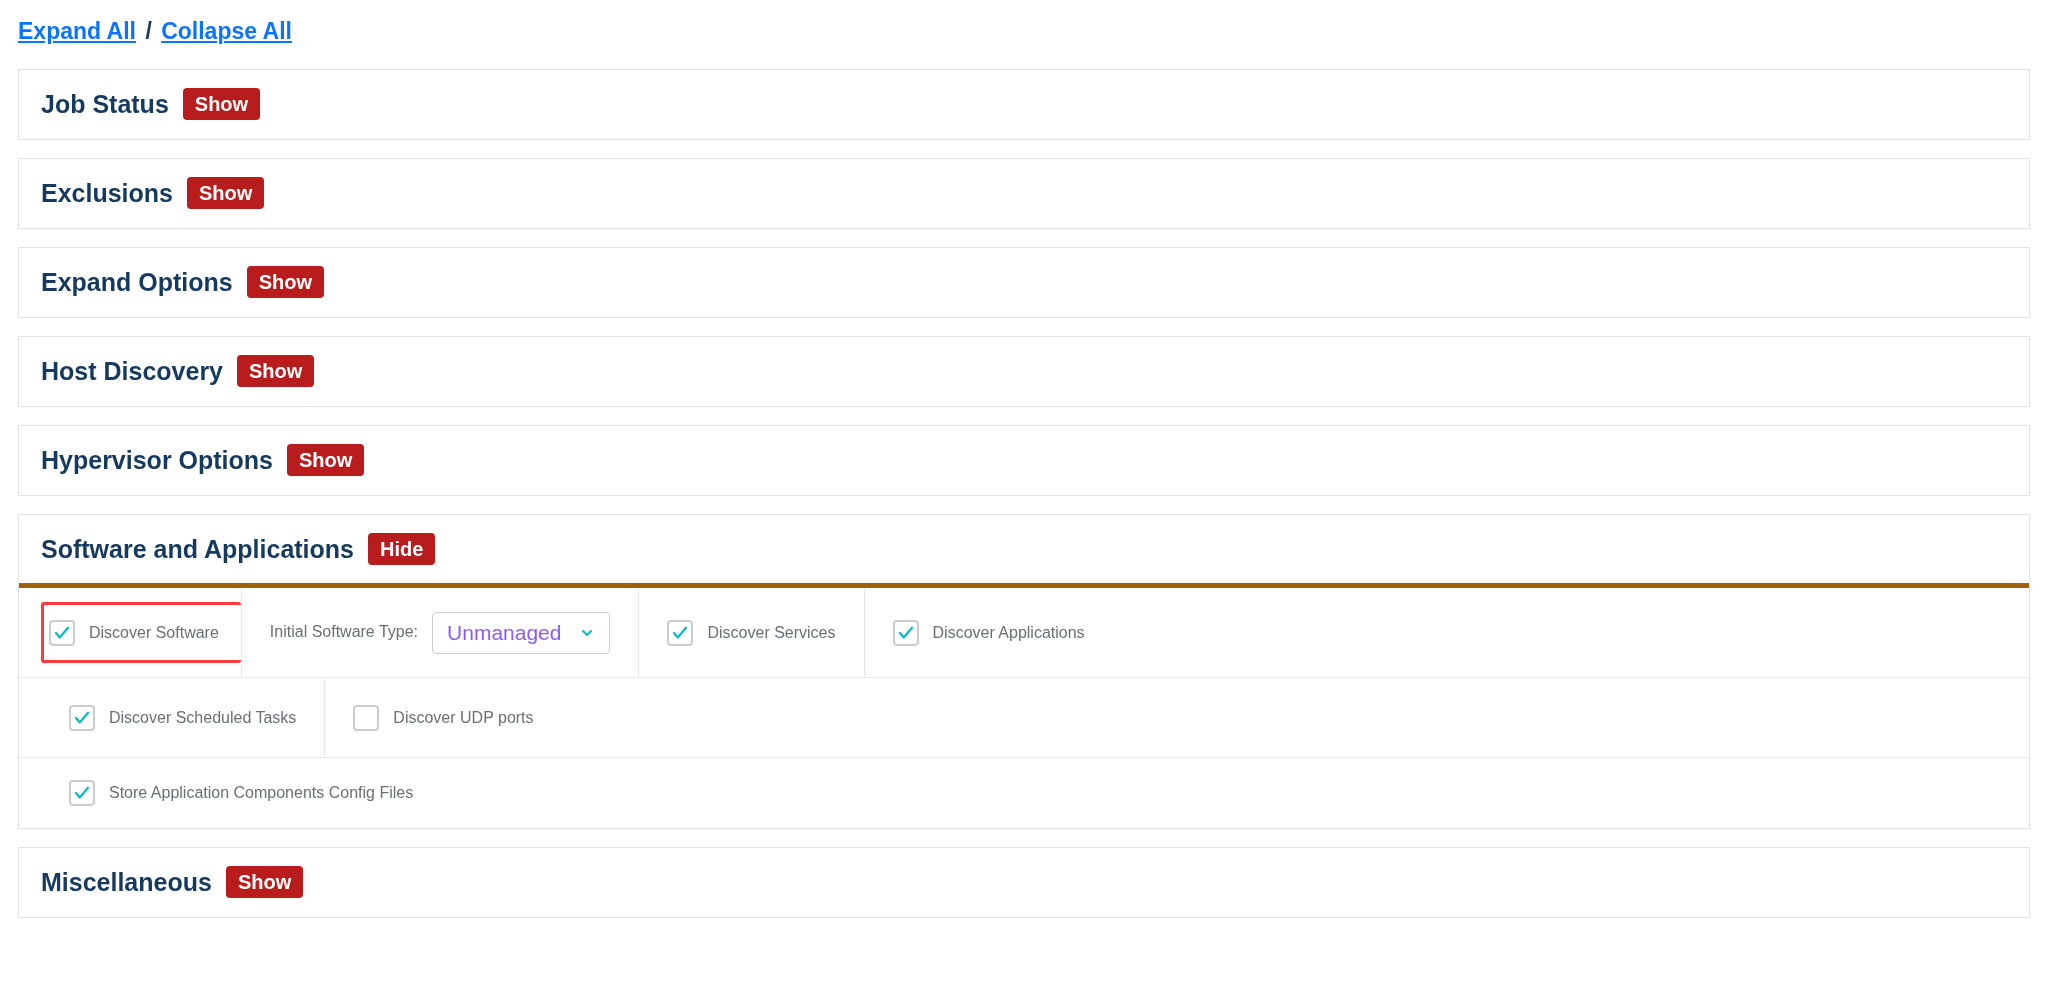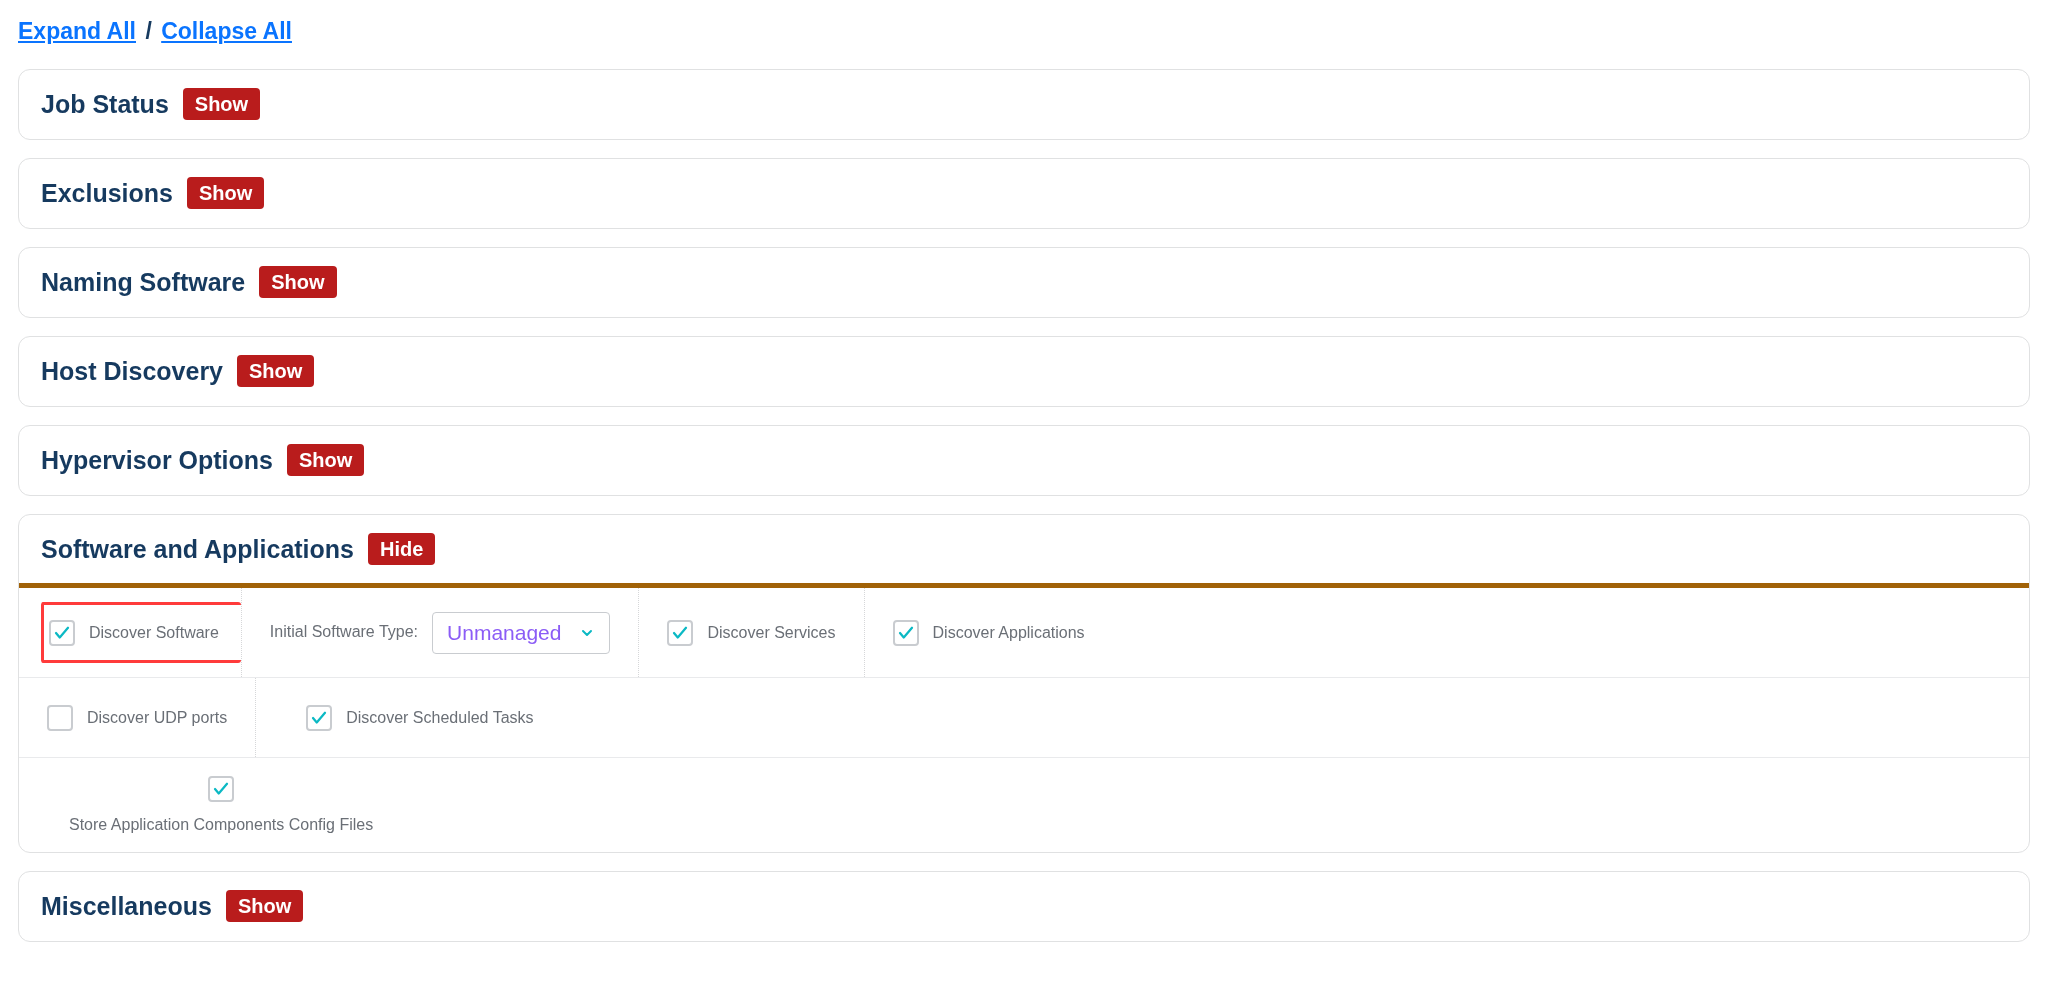--- a/index.html
+++ b/index.html
@@ -25,21 +25,21 @@
     cursor: pointer;
   }
   .top-links .sep {
     color: #163a5f;
     margin: 0 3px;
     text-decoration: none;
   }
 
   .panel {
     border: 1px solid #e0e1e2;
-    border-radius: 12px;
+    border-radius: 0;
     margin-bottom: 18px;
     background: #fff;
   }
   .panel-header {
     display: flex;
     align-items: center;
     padding: 18px 22px;
     gap: 14px;
     border-bottom: 1px solid transparent;
   }
@@ -153,21 +153,21 @@
 
 <div class="panel">
   <div class="panel-header">
     <span class="panel-title">Exclusions</span>
     <button class="toggle-btn">Show</button>
   </div>
 </div>
 
 <div class="panel">
   <div class="panel-header">
-    <span class="panel-title">Naming Software</span>
+    <span class="panel-title">Expand Options</span>
     <button class="toggle-btn">Show</button>
   </div>
 </div>
 
 <div class="panel">
   <div class="panel-header">
     <span class="panel-title">Host Discovery</span>
     <button class="toggle-btn">Show</button>
   </div>
 </div>
@@ -220,47 +220,47 @@
         <span class="chk checked">
           <svg viewBox="0 0 24 24">
               <polyline class="tick" points="4 12 9 18 20 5"></polyline>
             </svg>
         </span>
         <span class="chk-label">Discover Applications</span>
       </div>
     </div>
 
     <div class="row" style="min-height:80px;">
+      <div class="cell" style="padding-left:50px;">
+        <span class="chk checked">
+          <svg viewBox="0 0 24 24">
+              <polyline class="tick" points="4 12 9 18 20 5"></polyline>
+            </svg>
+        </span>
+        <span class="chk-label">Discover Scheduled Tasks</span>
+      </div>
       <div class="cell">
         <span class="chk">
           
         </span>
         <span class="chk-label">Discover UDP ports</span>
       </div>
+    </div>
+
+    <div class="row row3">
       <div class="cell" style="padding-left:50px;">
         <span class="chk checked">
           <svg viewBox="0 0 24 24">
               <polyline class="tick" points="4 12 9 18 20 5"></polyline>
             </svg>
         </span>
-        <span class="chk-label">Discover Scheduled Tasks</span>
+        <span class="chk-label">Store Application Components Config Files</span>
       </div>
     </div>
 
-    <div class="row row3">
-      <div class="cell" style="padding-left:50px;flex-direction:column;">
-        <span class="chk checked">
-          <svg viewBox="0 0 24 24">
-              <polyline class="tick" points="4 12 9 18 20 5"></polyline>
-            </svg>
-        </span>
-        <span class="chk-label">Store Application Components Config Files</span>
-      </div>
-    </div>
-
   </div>
 </div>
 
 <div class="panel">
   <div class="panel-header">
     <span class="panel-title">Miscellaneous</span>
     <button class="toggle-btn">Show</button>
   </div>
 </div>
 

